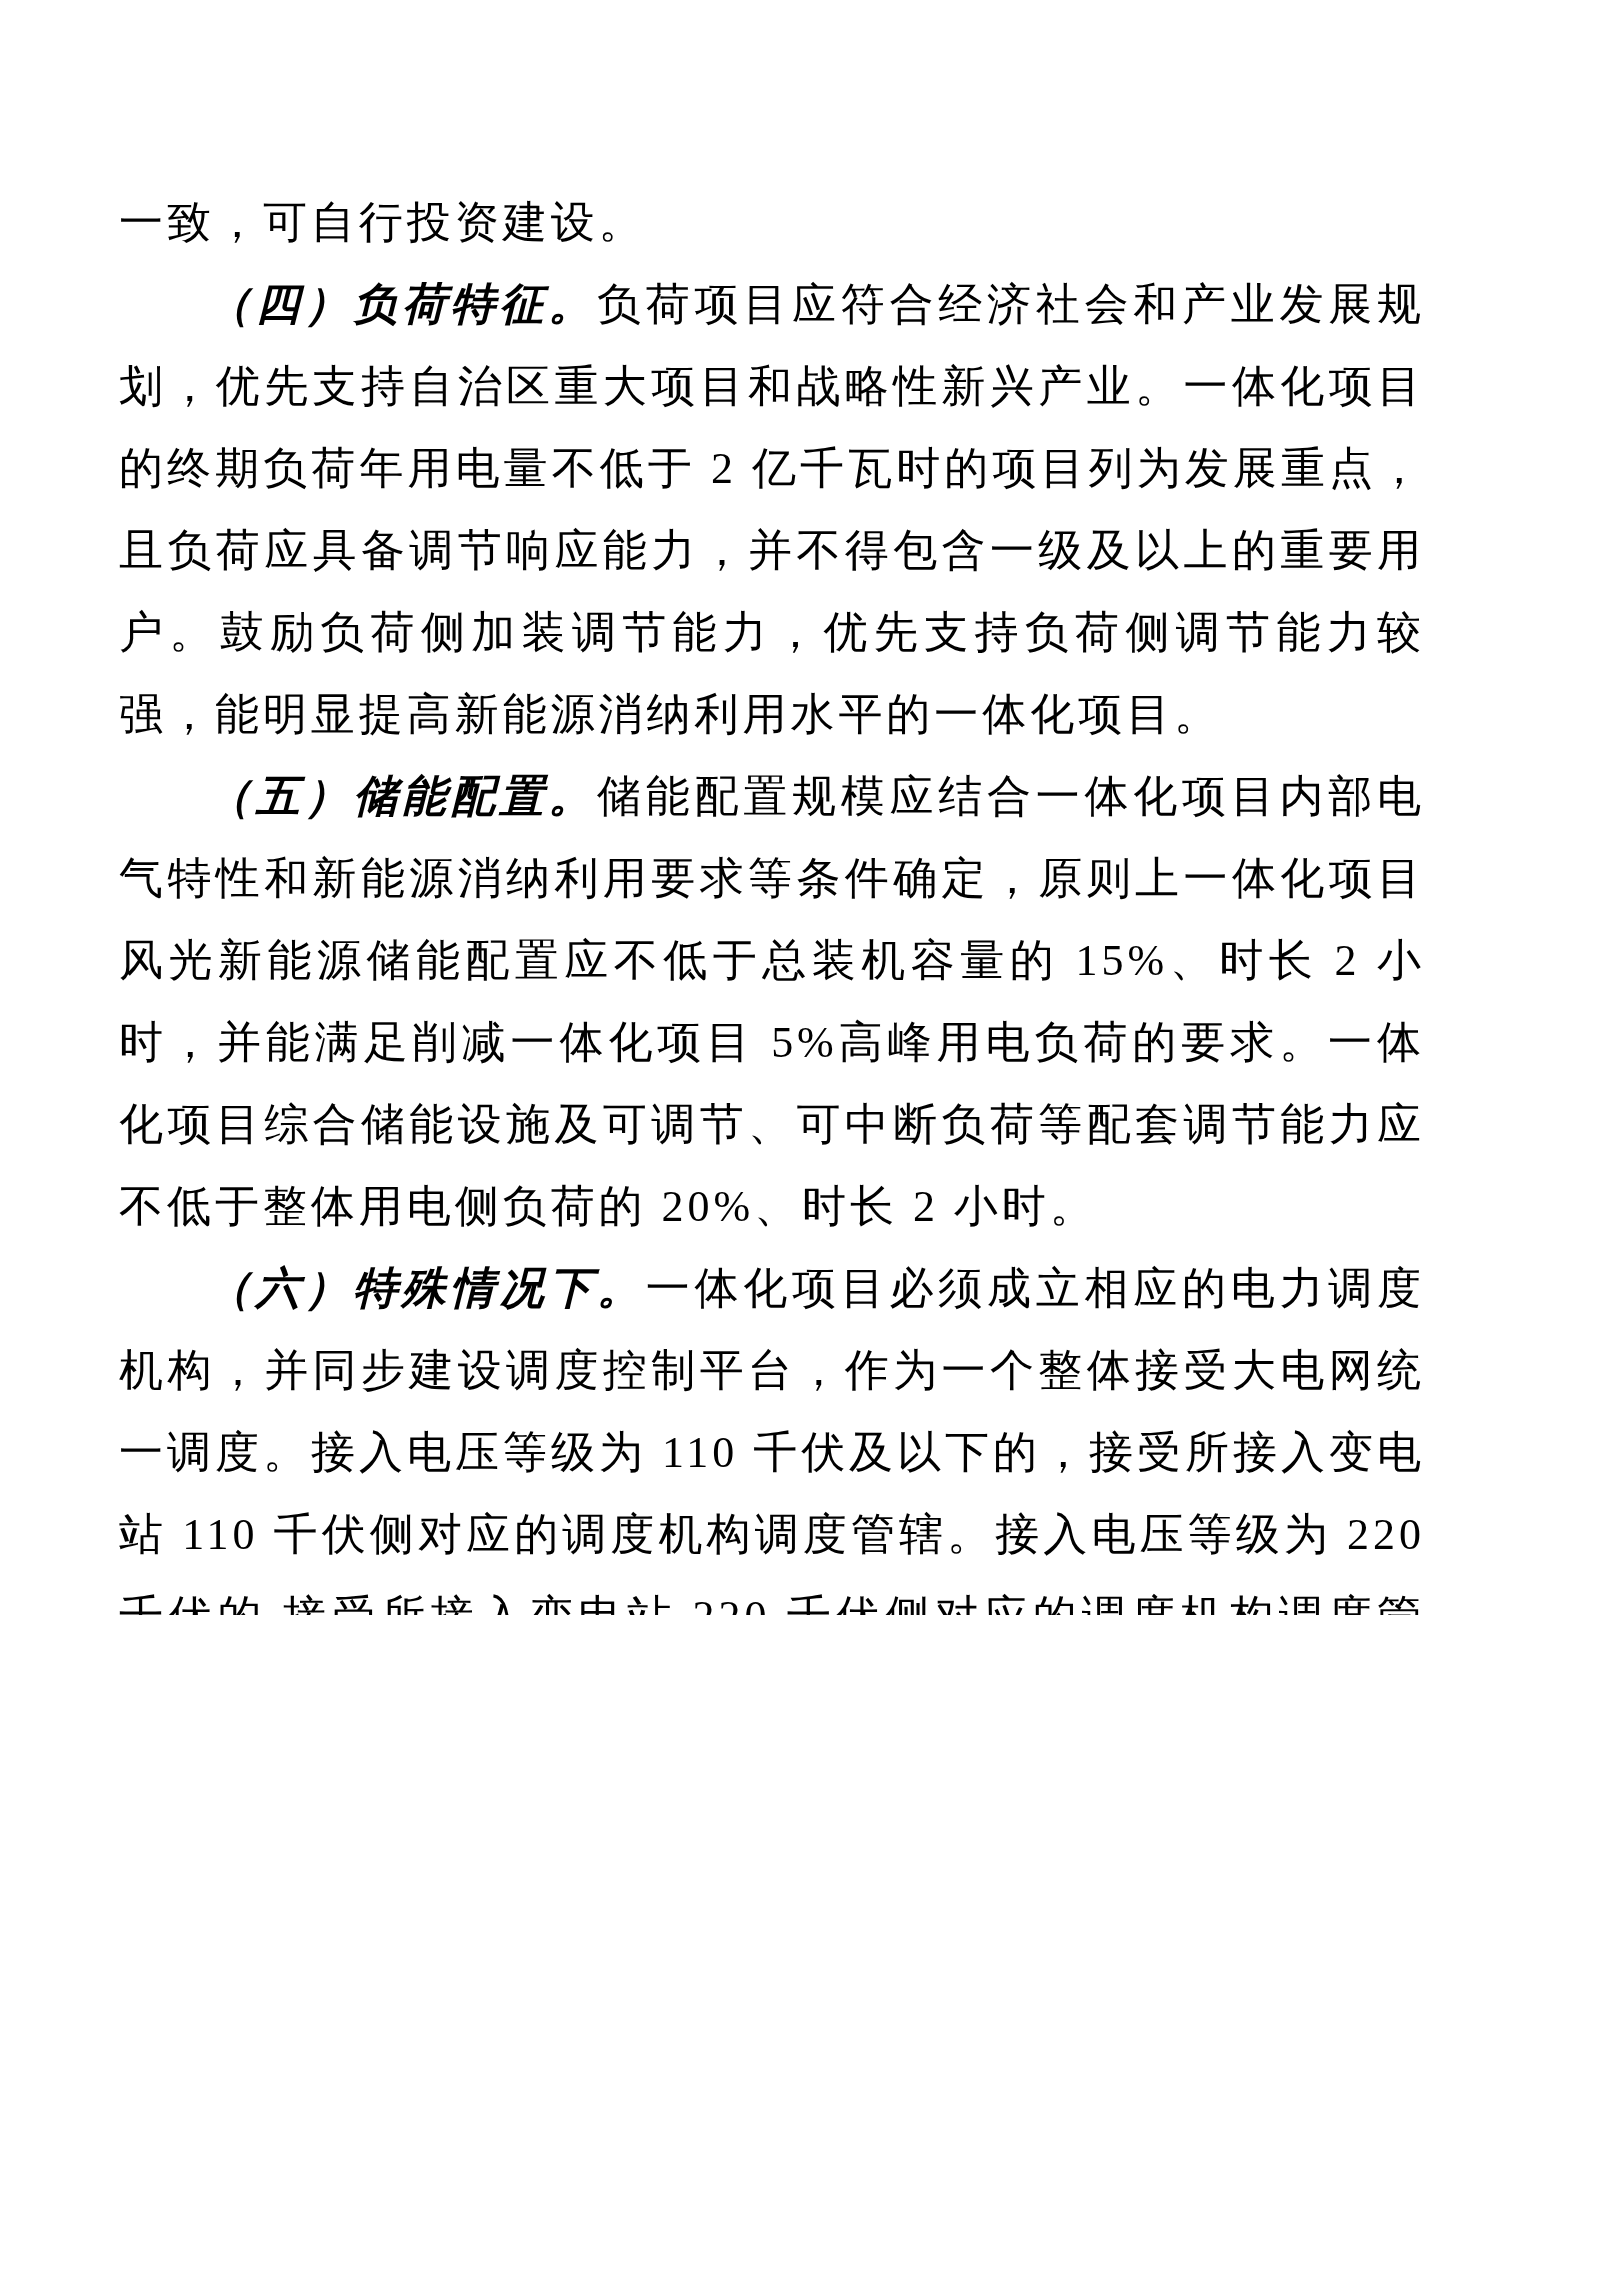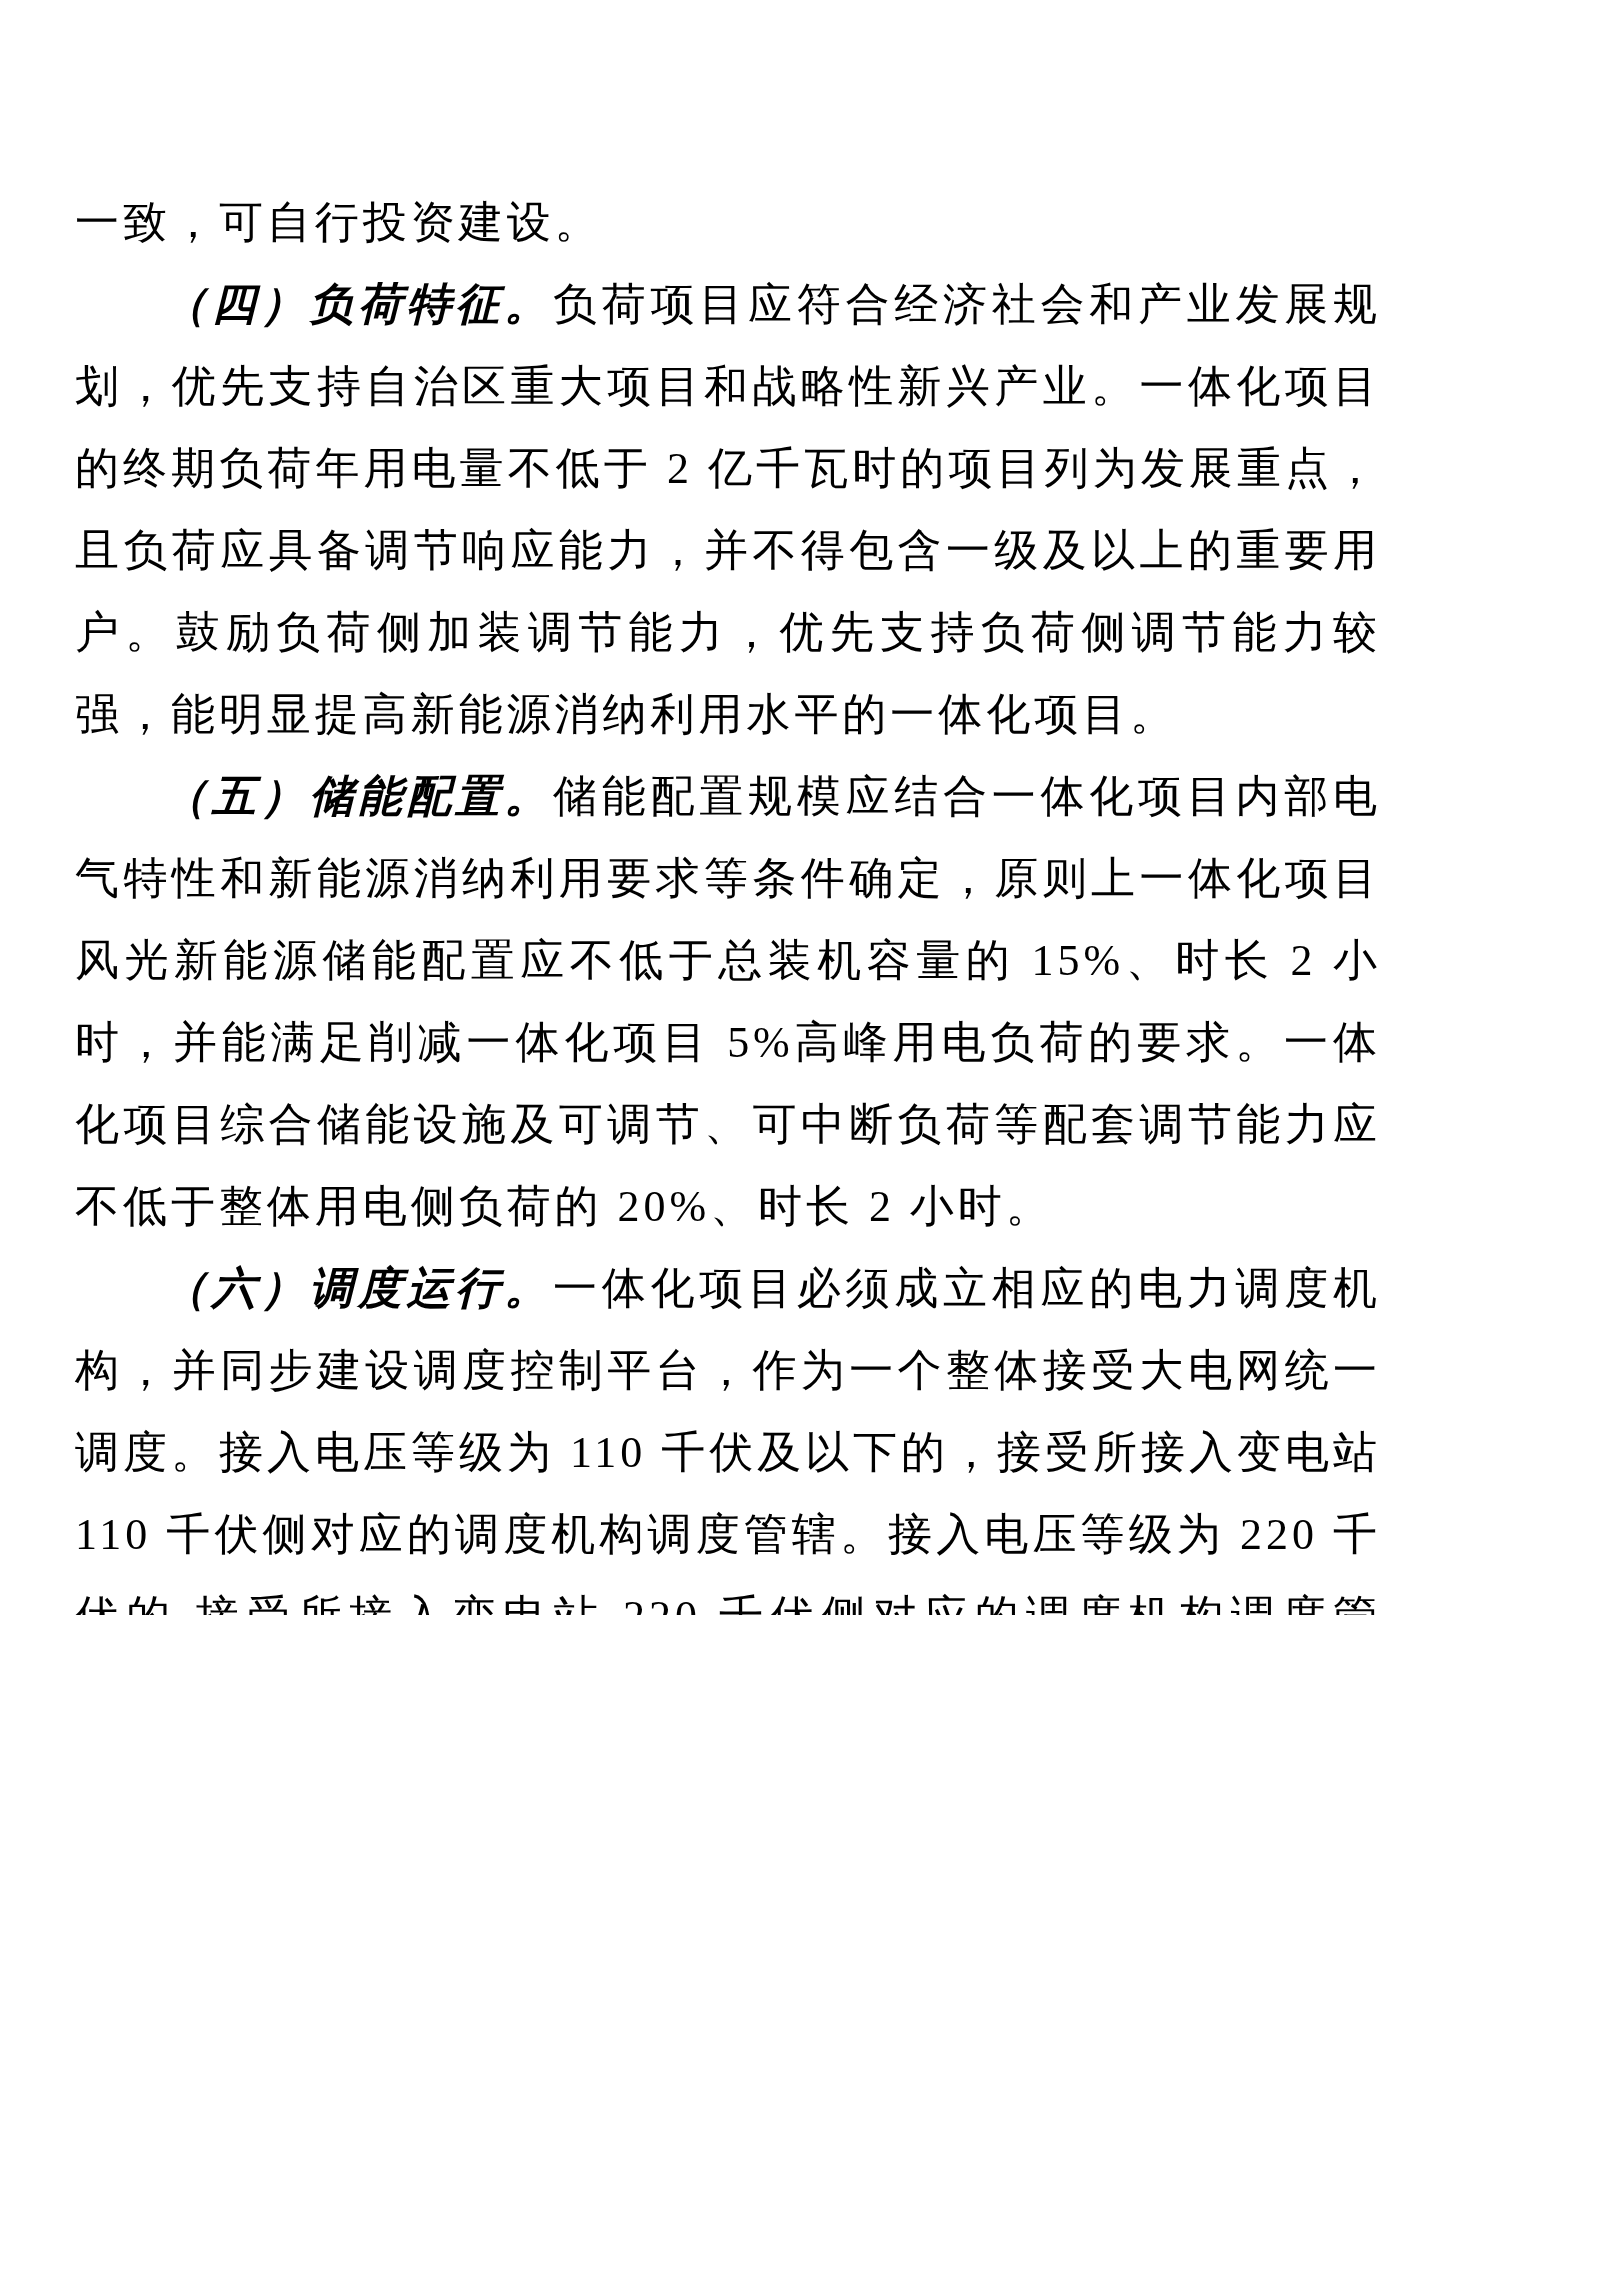--- a/index.html
+++ b/index.html
@@ -6,21 +6,21 @@
     margin: 0;
     padding: 0;
     background: #ffffff;
   }
   .page {
     position: relative;
     width: 1621px;
     height: 1615px;
     background: #ffffff;
     box-sizing: border-box;
-    padding: 182px 155px 0 75px;
+    padding: 182px 155px 0 119px;
     overflow: hidden;
   }
   .doc-body {
     width: 1306px;
     color: #000000;
     font-family: "Liberation Serif", "DejaVu Serif", serif;
     font-size: 44px;
     line-height: 82px;
     text-align: justify;
     text-justify: inter-ideograph;
@@ -44,17 +44,17 @@
 
 <div class="page">
   <div class="doc-body">
 
     <p class="para"><span>一致，可自行投资建设。</span></p>
 
     <p class="para indent"><span class="lead">（四）负荷特征。</span><span>负荷项目应符合经济社会和产业发展规划，优先支持自治区重大项目和战略性新兴产业。一体化项目的终期负荷年用电量不低于 2 亿千瓦时的项目列为发展重点，且负荷应具备调节响应能力，并不得包含一级及以上的重要用户。鼓励负荷侧加装调节能力，优先支持负荷侧调节能力较强，能明显提高新能源消纳利用水平的一体化项目。</span></p>
 
     <p class="para indent"><span class="lead">（五）储能配置。</span><span>储能配置规模应结合一体化项目内部电气特性和新能源消纳利用要求等条件确定，原则上一体化项目风光新能源储能配置应不低于总装机容量的 15%、时长 2 小时，并能满足削减一体化项目 5%高峰用电负荷的要求。一体化项目综合储能设施及可调节、可中断负荷等配套调节能力应不低于整体用电侧负荷的 20%、时长 2 小时。</span></p>
 
-    <p class="para indent"><span class="lead">（六）调度运行。</span><span>一体化项目必须成立相应的电力调度机构，并同步建设调度控制平台，作为一个整体接受大电网统一调度。接入电压等级为 110 千伏及以下的，接受所接入变电站 110 千伏侧对应的调度机构调度管辖。接入电压等级为 220 千伏的,接受所接入变电站 220 千伏侧对应的调度机构调度管辖。在大电网新能源调峰消纳困难时，一体化项目因负荷或调峰能力不足造成弃风弃光的风险自行承担，若要向大电网反送电须在电力市场中购买调节能力或储能服务。特殊情况下，大电网有权将一体化项目作为地区应急资源，为大电网提供支撑，一</span></p>
+    <p class="para indent"><span class="lead">（六）特殊情况下。</span><span>一体化项目必须成立相应的电力调度机构，并同步建设调度控制平台，作为一个整体接受大电网统一调度。接入电压等级为 110 千伏及以下的，接受所接入变电站 110 千伏侧对应的调度机构调度管辖。接入电压等级为 220 千伏的,接受所接入变电站 220 千伏侧对应的调度机构调度管辖。在大电网新能源调峰消纳困难时，一体化项目因负荷或调峰能力不足造成弃风弃光的风险自行承担，若要向大电网反送电须在电力市场中购买调节能力或储能服务。特殊情况下，大电网有权将一体化项目作为地区应急资源，为大电网提供支撑，一</span></p>
 
   </div>
 </div>
 
 
 </body></html>

